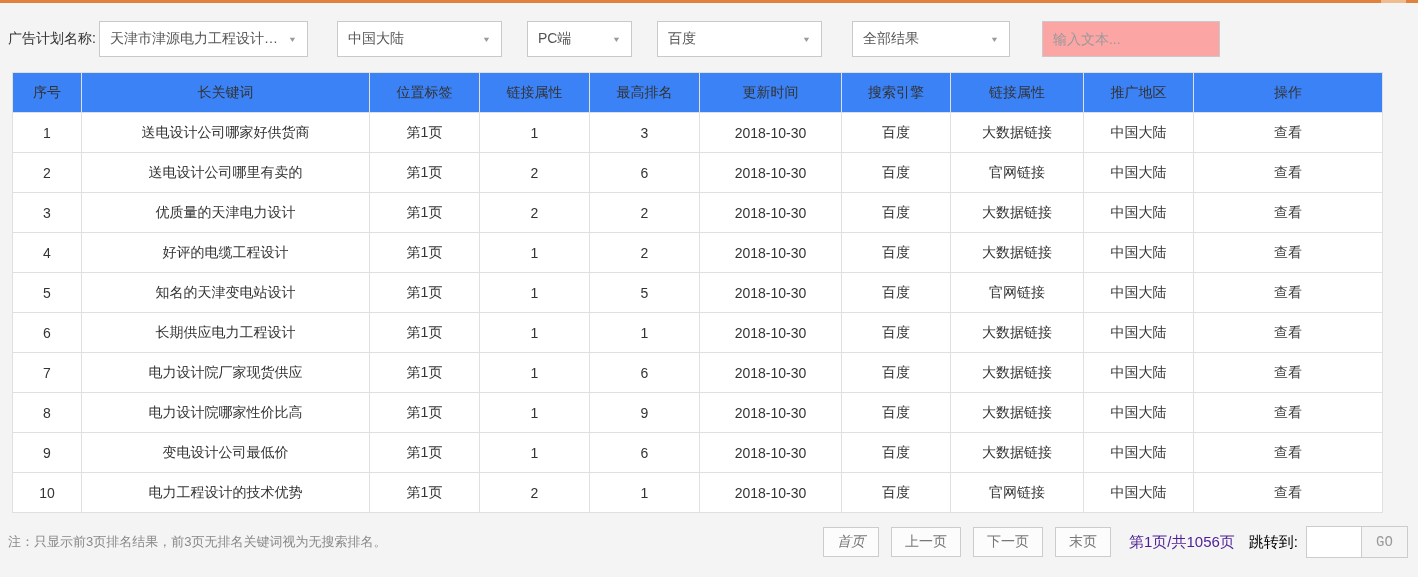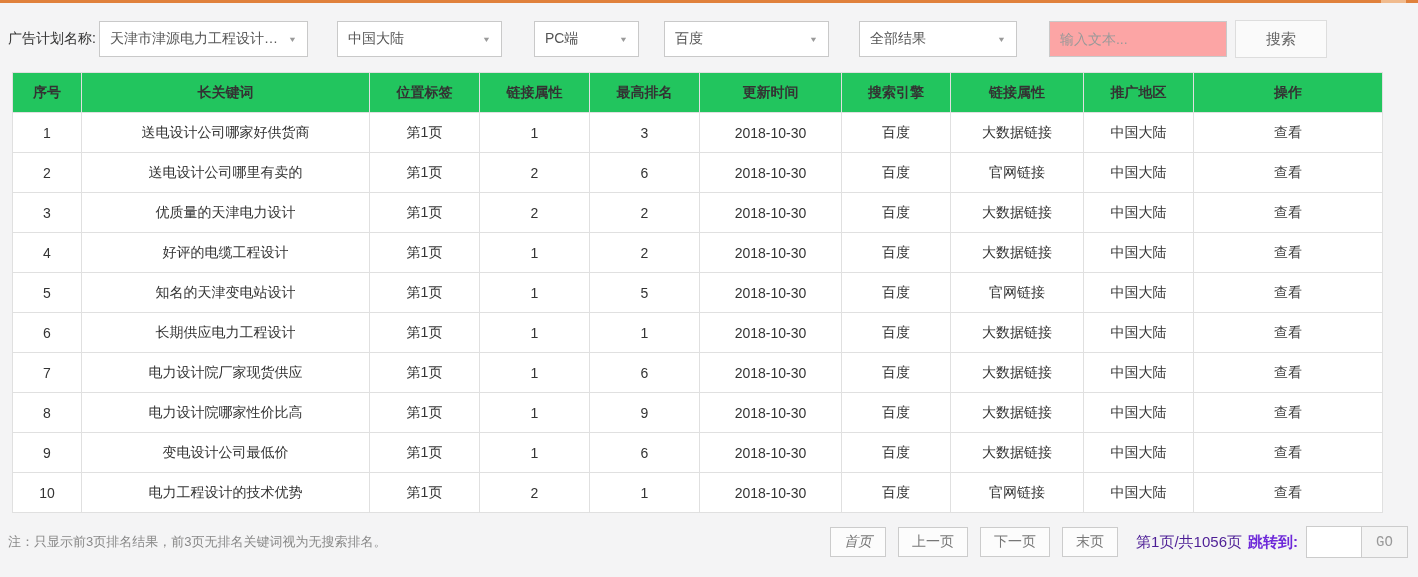--- a/index.html
+++ b/index.html
@@ -18,21 +18,21 @@
   .flabel{font-size:14px;color:#333;margin-right:3px;white-space:nowrap;}
   .select{
     box-sizing:border-box;height:36px;background:#fff;border:1px solid #c9c9c9;
     display:flex;align-items:center;justify-content:space-between;
     padding:0 10px;font-size:14px;color:#555;cursor:pointer;white-space:nowrap;overflow:hidden;
   }
   .sel-text{overflow:hidden;text-overflow:ellipsis;white-space:nowrap;}
   .caret{font-size:9px;color:#9a9a9a;margin-left:8px;flex:0 0 auto;transform:scaleY(.85);}
   .dd-plan{width:209px;}
   .dd-region{width:165px;margin-left:29px;}
-  .dd-device{width:105px;margin-left:32px;}
+  .dd-device{width:105px;margin-left:25px;}
   .dd-engine{width:165px;margin-left:25px;}
   .dd-result{width:158px;margin-left:30px;}
   .kw-input{
     box-sizing:border-box;margin-left:32px;width:178px;height:36px;
     border:1px solid #c9c9c9;padding:0 10px;font-size:14px;color:#333;background:#fca5a5;outline:none;
   }
   .kw-input::placeholder{color:#999;}
   .search-btn{
     box-sizing:border-box;margin-left:8px;width:92px;height:38px;
     background:#fafafa;border:1px solid #ddd;font-size:15px;color:#666;cursor:pointer;
@@ -40,34 +40,34 @@
 
   
   .rank-table{
     border-collapse:collapse;table-layout:fixed;width:1370px;
     margin:14px 0 0 12px;background:#fff;font-size:14px;color:#333;
   }
   .rank-table th,.rank-table td{
     border:1px solid #e0e0e0;text-align:center;height:39px;
     padding:0 6px;overflow:hidden;white-space:nowrap;
   }
-  .rank-table th{background:#22c55e;font-weight:bold;color:#333;}
+  .rank-table th{background:#3b82f6;font-weight:normal;color:#333;}
   .view-link{color:#404040;text-decoration:none;}
 
   
   .footer{display:flex;justify-content:space-between;align-items:center;margin:13px 10px 0 8px;}
   .note{font-size:13px;color:#888;}
   .pagination{display:flex;align-items:center;}
   .pg-btn{
     box-sizing:border-box;height:30px;padding:0 13px;background:#fcfcfc;
     border:1px solid #ccc;color:#777;font-size:14px;margin-left:12px;cursor:pointer;white-space:nowrap;
   }
   .pg-btn:first-child{margin-left:0;font-style:italic;}
   .page-info{font-size:15px;color:#4c1d95;margin-left:18px;white-space:nowrap;}
-  .jump-label{font-size:15px;color:#6d28d9;margin-left:6px;white-space:nowrap;font-weight:bold;}
+  .jump-label{font-size:15px;color:#000000;margin-left:14px;white-space:nowrap;}
   .jump-input{
     box-sizing:border-box;width:56px;height:32px;border:1px solid #ccc;
     margin-left:8px;padding:0 6px;font-size:14px;background:#fff;outline:none;
   }
   .go-btn{
     box-sizing:border-box;height:32px;width:46px;border:1px solid #ccc;border-left:none;
     background:#f4f4f4;color:#999;font-size:14px;cursor:pointer;font-family:Liberation Mono, monospace;
   }
 </style>
 </head>
@@ -102,21 +102,20 @@
       <span class="caret">▼</span>
     </div>
 
     <div class="select dd-result">
       <span class="sel-text">全部结果</span>
       <span class="caret">▼</span>
     </div>
 
     <input type="text" class="kw-input" placeholder="输入文本..." style="">
 
-    <button class="search-btn">搜索</button>
   </div>
 
   <table class="rank-table">
     <colgroup>
       <col style="width:69px">
         <col style="width:288px">
         <col style="width:110px">
       <col style="width:110px">
         <col style="width:110px">
         <col style="width:142px">

